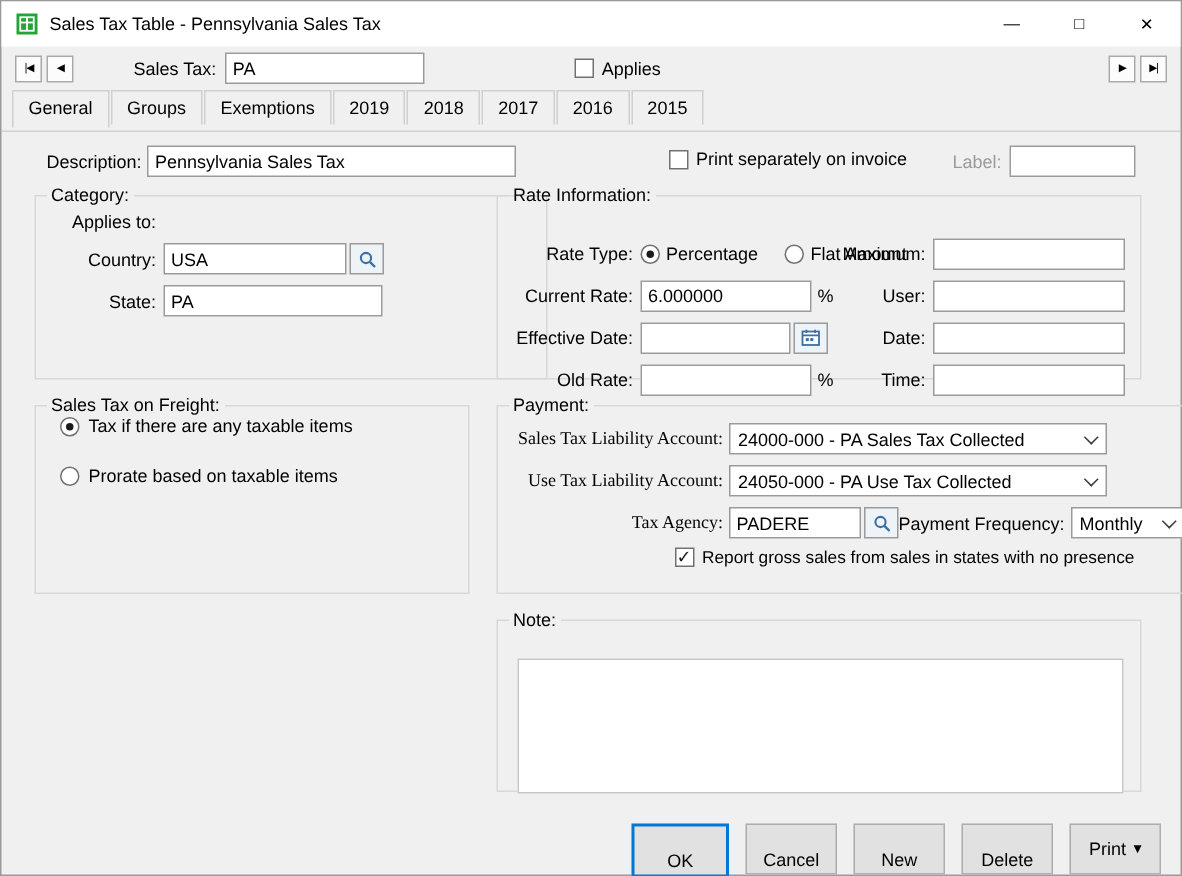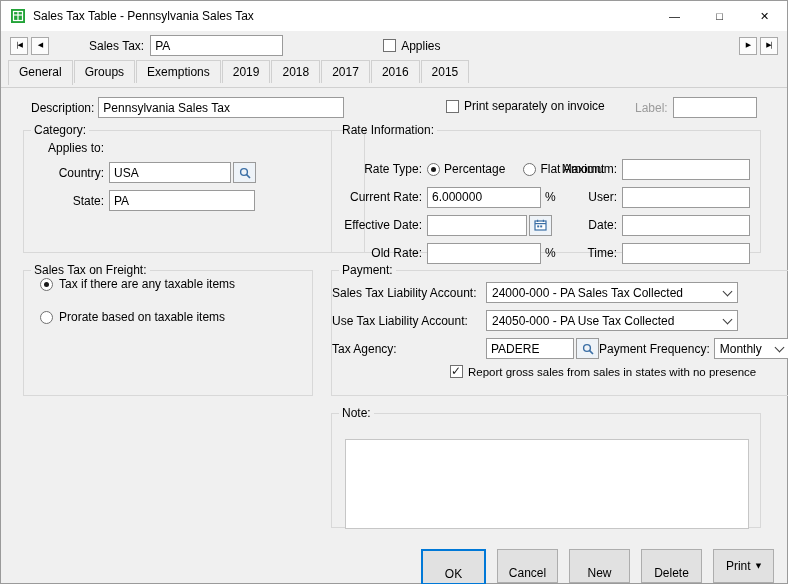--- a/index.html
+++ b/index.html
@@ -72,21 +72,21 @@
   .radio-wrap{display:flex;align-items:center;gap:4px;}
   .pct{margin-left:4px;}
 
   #freight{left:22px;top:175px;width:290px;height:133px;}
   #freight .frow{margin:0 0 0 16px;gap:6px;}
   #freight .frow + .frow{margin-top:19px;}
 
   #payment{left:330px;top:175px;width:430px;height:133px;}
   #payment .frow{margin-top:7px;}
   #payment .frow:first-of-type{margin-top:5px;}
-  #payment .pay-lbl{width:150px;margin-right:4px;}
+  #payment .pay-lbl{width:150px;text-align:right;margin-right:4px;font-family:Liberation Serif, serif;}
   .acct{width:252px;}
   .pf-label{margin-left:auto;}
   .pf-combo{width:76px;margin-left:4px;margin-right:10px;}
   .row3{display:flex;align-items:center;width:100%;}
   .report-row{margin:6px 0 0 118px;display:flex;align-items:center;gap:5px;font-size:11.5px;}
 
   #note{left:330px;top:318px;width:430px;height:122px;}
   #note textarea{position:absolute;left:13px;top:19px;width:404px;height:90px;border:1px solid #c6c6c6;background:#fff;resize:none;font:inherit;padding:2px 4px;}
 
   .button-row{position:absolute;top:461px;right:13px;display:flex;gap:11px;}

